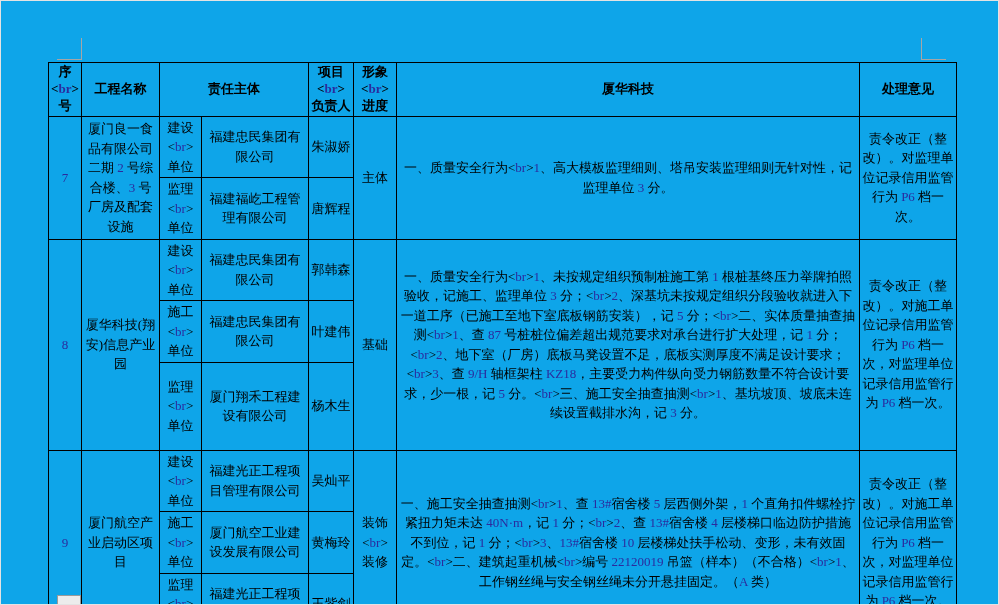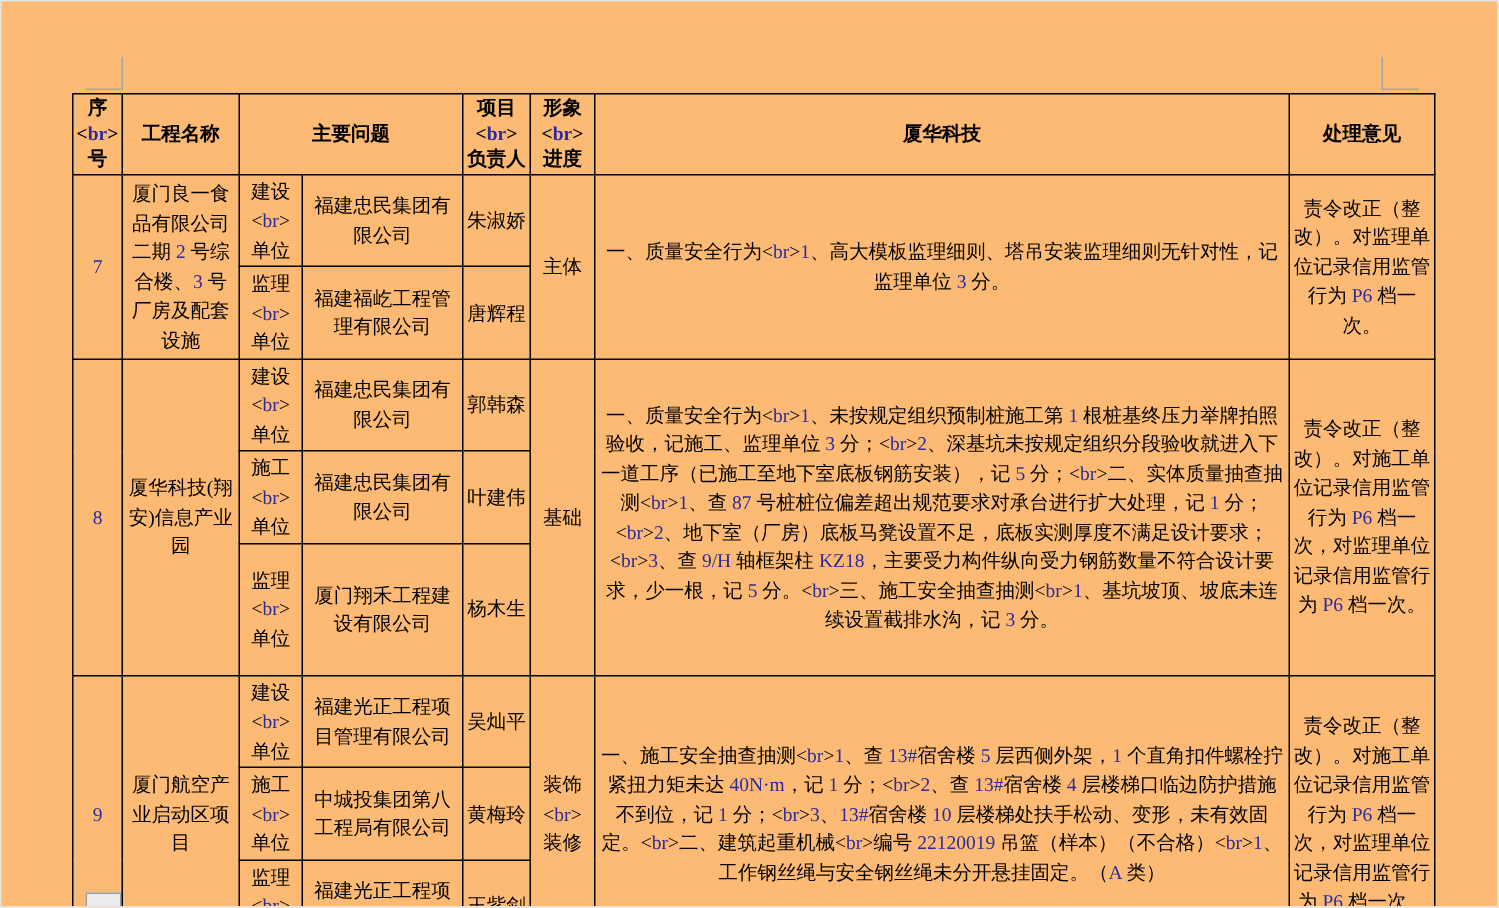--- a/index.html
+++ b/index.html
@@ -1,20 +1,20 @@
 <!DOCTYPE html>
 <html><head>
 <meta charset="utf-8">
 <style>
   html,body{margin:0;padding:0;background:#ffffff;}
   #page{
     position:relative;
     width:999px;height:605px;
     box-sizing:border-box;
-    background:#fdba74;
+    background:#0ea5e9;
     border:1px solid #e3e3e3;
     overflow:hidden;
     font-family:"Liberation Serif","DejaVu Serif",serif;
     color:#000;
   }
   
   .cropmark{position:absolute;width:24px;height:21px;}
   #crop-tl{left:56px;top:37px;border-right:1px solid #a6a6a6;border-bottom:1px solid #a6a6a6;}
   #crop-tr{left:920px;top:37px;border-left:1px solid #a6a6a6;border-bottom:1px solid #a6a6a6;}
   #page-stub{
@@ -70,21 +70,21 @@
       <col style="width:45px">
         <col style="width:43px">
         <col style="width:463px">
         <col style="width:97px">
     </colgroup>
 
     <tbody>
         <tr style="height:33px">
       <th>序&lt;<span class="latin">br</span>&gt;号</th>
       <th>工程名称</th>
-      <th colspan="2">主要问题</th>
+      <th colspan="2">责任主体</th>
       <th>项目&lt;<span class="latin">br</span>&gt;负责人</th>
       <th>形象&lt;<span class="latin">br</span>&gt;进度</th>
       <th>厦华科技</th>
       <th>处理意见</th>
     </tr>
 
     <tr style="height:56px">
       <td rowspan="2"><span class="latin">7</span></td>
       <td rowspan="2">厦门良一食品有限公司二期 <span class="latin">2</span> 号综合楼、<span class="latin">3</span> 号厂房及配套设施</td>
       <td>建设&lt;<span class="latin">br</span>&gt;单位</td>
@@ -126,21 +126,21 @@
       <td rowspan="3">厦门航空产业启动区项目</td>
       <td>建设&lt;<span class="latin">br</span>&gt;单位</td>
       <td class="company">福建光正工程项目管理有限公司</td>
       <td class="person">吴灿平</td>
       <td rowspan="3">装饰&lt;<span class="latin">br</span>&gt;装修</td>
       <td rowspan="3" class="issues">一、施工安全抽查抽测&lt;<span class="latin">br</span>&gt;<span class="latin">1</span>、查 <span class="latin">13#</span>宿舍楼 <span class="latin">5</span> 层西侧外架，<span class="latin">1</span> 个直角扣件螺栓拧紧扭力矩未达 <span class="latin">40N·m</span>，记 <span class="latin">1</span> 分；&lt;<span class="latin">br</span>&gt;<span class="latin">2</span>、查 <span class="latin">13#</span>宿舍楼 <span class="latin">4</span> 层楼梯口临边防护措施不到位，记 <span class="latin">1</span> 分；&lt;<span class="latin">br</span>&gt;<span class="latin">3</span>、<span class="latin">13#</span>宿舍楼 <span class="latin">10</span> 层楼梯处扶手松动、变形，未有效固定。&lt;<span class="latin">br</span>&gt;二、建筑起重机械&lt;<span class="latin">br</span>&gt;编号 <span class="latin">22120019</span> 吊篮（样本）（不合格）&lt;<span class="latin">br</span>&gt;<span class="latin">1</span>、工作钢丝绳与安全钢丝绳未分开悬挂固定。（<span class="latin">A</span> 类）</td>
       <td rowspan="3" class="action">责令改正（整改）。对施工单位记录信用监管行为 <span class="latin">P6</span> 档一次，对监理单位记录信用监管行为 <span class="latin">P6</span> 档一次。</td>
     </tr>
     <tr style="height:56px">
       <td>施工&lt;<span class="latin">br</span>&gt;单位</td>
-      <td class="company">中城投集团第八工程局有限公司</td>
+      <td class="company">厦门航空工业建设发展有限公司</td>
       <td class="person">黄梅玲</td>
     </tr>
     <tr style="height:55px">
       <td>监理&lt;<span class="latin">br</span>&gt;单位</td>
       <td class="company">福建光正工程项目管理有限公司</td>
       <td class="person">王紫剑</td>
     </tr>
   </tbody>
     </table>
 </div>

